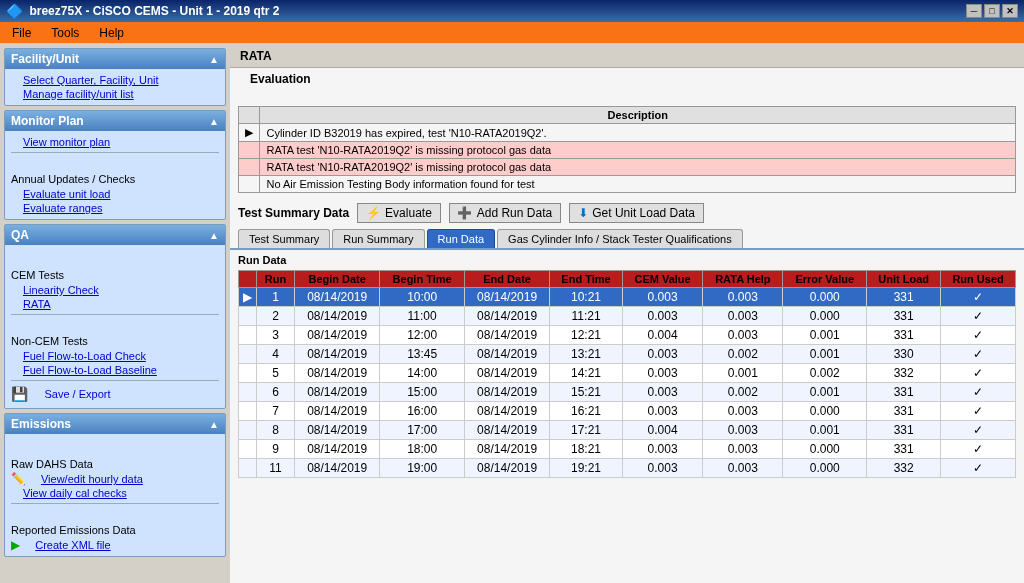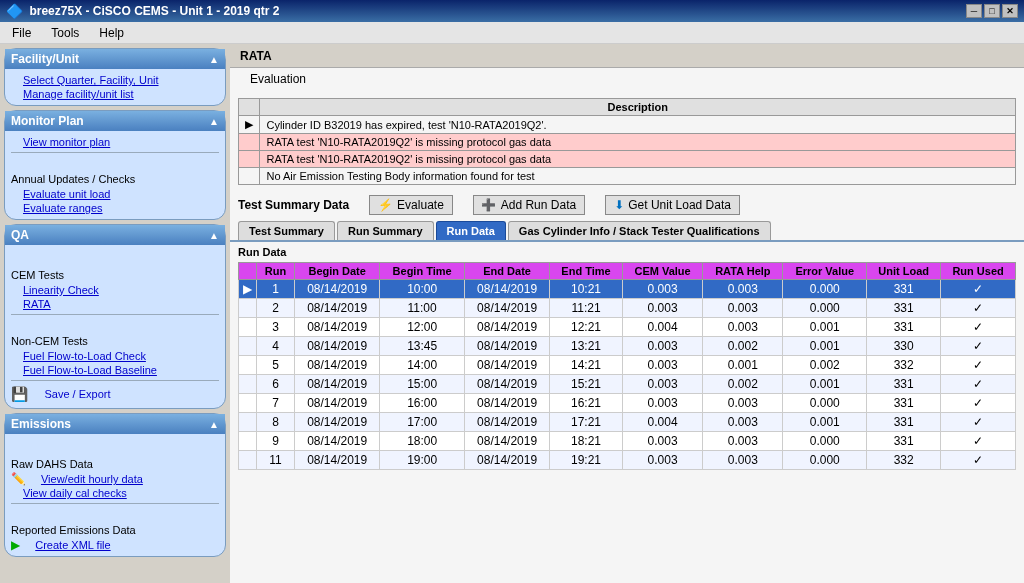--- a/index.html
+++ b/index.html
@@ -26,21 +26,21 @@
       font-size: 9px;
       display: flex;
       align-items: center;
       justify-content: center;
       cursor: pointer;
       color: black;
     }
 
     
     .menu-bar {
-      background: #e5e5e5;
+      background: #f97316;
       height: 22px;
       display: flex;
       align-items: center;
       padding: 0 4px;
       border-bottom: 1px solid #ccc;
       gap: 4px;
     }
     .menu-item {
       padding: 2px 8px;
       cursor: pointer;
@@ -58,21 +58,21 @@
       width: 230px;
       background: #d4d0c8;
       padding: 4px;
       overflow-y: auto;
       flex-shrink: 0;
     }
     .sidebar-section {
       background: #cfe3ff;
       border: 1px solid #7a9cbf;
       margin-bottom: 4px;
-      border-radius: 12px;
+      border-radius: 2px;
     }
     .sidebar-section-header {
       background: linear-gradient(to bottom, #7ab0e0, #4a80c0);
       color: white;
       padding: 3px 6px;
       display: flex;
       align-items: center;
       justify-content: space-between;
       font-weight: bold;
       font-size: 11px;
@@ -122,23 +122,23 @@
       font-size: 13px;
       border-bottom: 1px solid #aaa;
     }
 
     
     .evaluation-section {
       padding: 4px 8px;
       background: #f5f5f5;
     }
     .evaluation-title {
-      font-weight: normal;
+      font-weight: bold;
       font-size: 12px;
-      margin-bottom: 12px;
+      margin-bottom: 20px;
       padding-left: 12px;
     }
     .eval-table {
       width: 100%;
       border-collapse: collapse;
       border: 1px solid #999;
     }
     .eval-table th {
       background: #e0e0e0;
       border: 1px solid #999;
@@ -151,21 +151,21 @@
       padding: 2px 6px;
       font-size: 11px;
     }
     .eval-row-warning { background: #ffcccc; }
     .eval-row-pointer { width: 12px; }
 
     
     .toolbar-row {
       display: flex;
       align-items: center;
-      gap: 20px;
+      gap: 8px;
       padding: 6px 8px;
       background: #f5f5f5;
     }
     .section-label { font-weight: bold; font-size: 12px; }
     .toolbar-btn {
       background: #e0e0e0;
       border: 1px solid #888;
       padding: 2px 8px;
       cursor: pointer;
       font-size: 11px;
@@ -175,21 +175,20 @@
     }
 
     
     .tabs-row {
       display: flex;
       align-items: flex-end;
       padding: 0 8px;
       background: #f5f5f5;
       border-bottom: 2px solid #7a9cbf;
       gap: 2px;
-      font-weight: bold;
     }
     .tab {
       padding: 3px 10px;
       border: 1px solid #999;
       border-bottom: none;
       background: #ddd;
       cursor: pointer;
       font-size: 11px;
       border-radius: 3px 3px 0 0;
     }
@@ -208,21 +207,21 @@
     }
     .run-data-label { font-weight: bold; font-size: 11px; margin-bottom: 4px; }
 
     
     .data-table {
       width: 100%;
       border-collapse: collapse;
       font-size: 11px;
     }
     .data-table th {
-      background: #d946ef;
+      background: #b91c1c;
       border: 1px solid #999;
       padding: 2px 4px;
       text-align: center;
       font-size: 11px;
       white-space: nowrap;
     }
     .data-table td {
       border: 1px solid #ccc;
       padding: 2px 4px;
       text-align: center;

